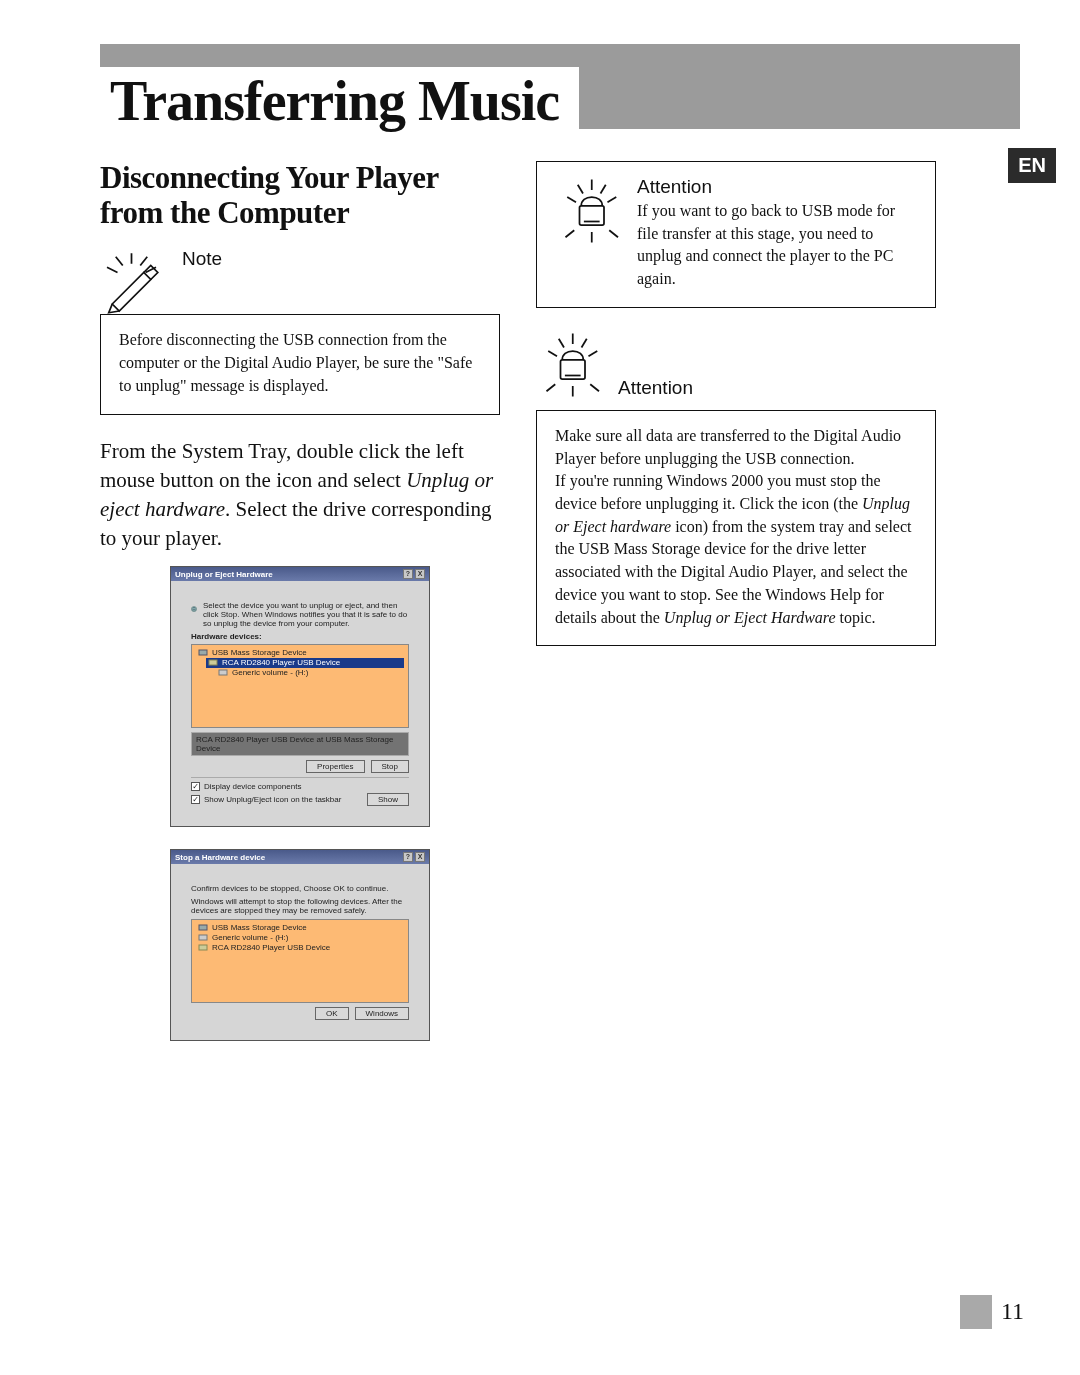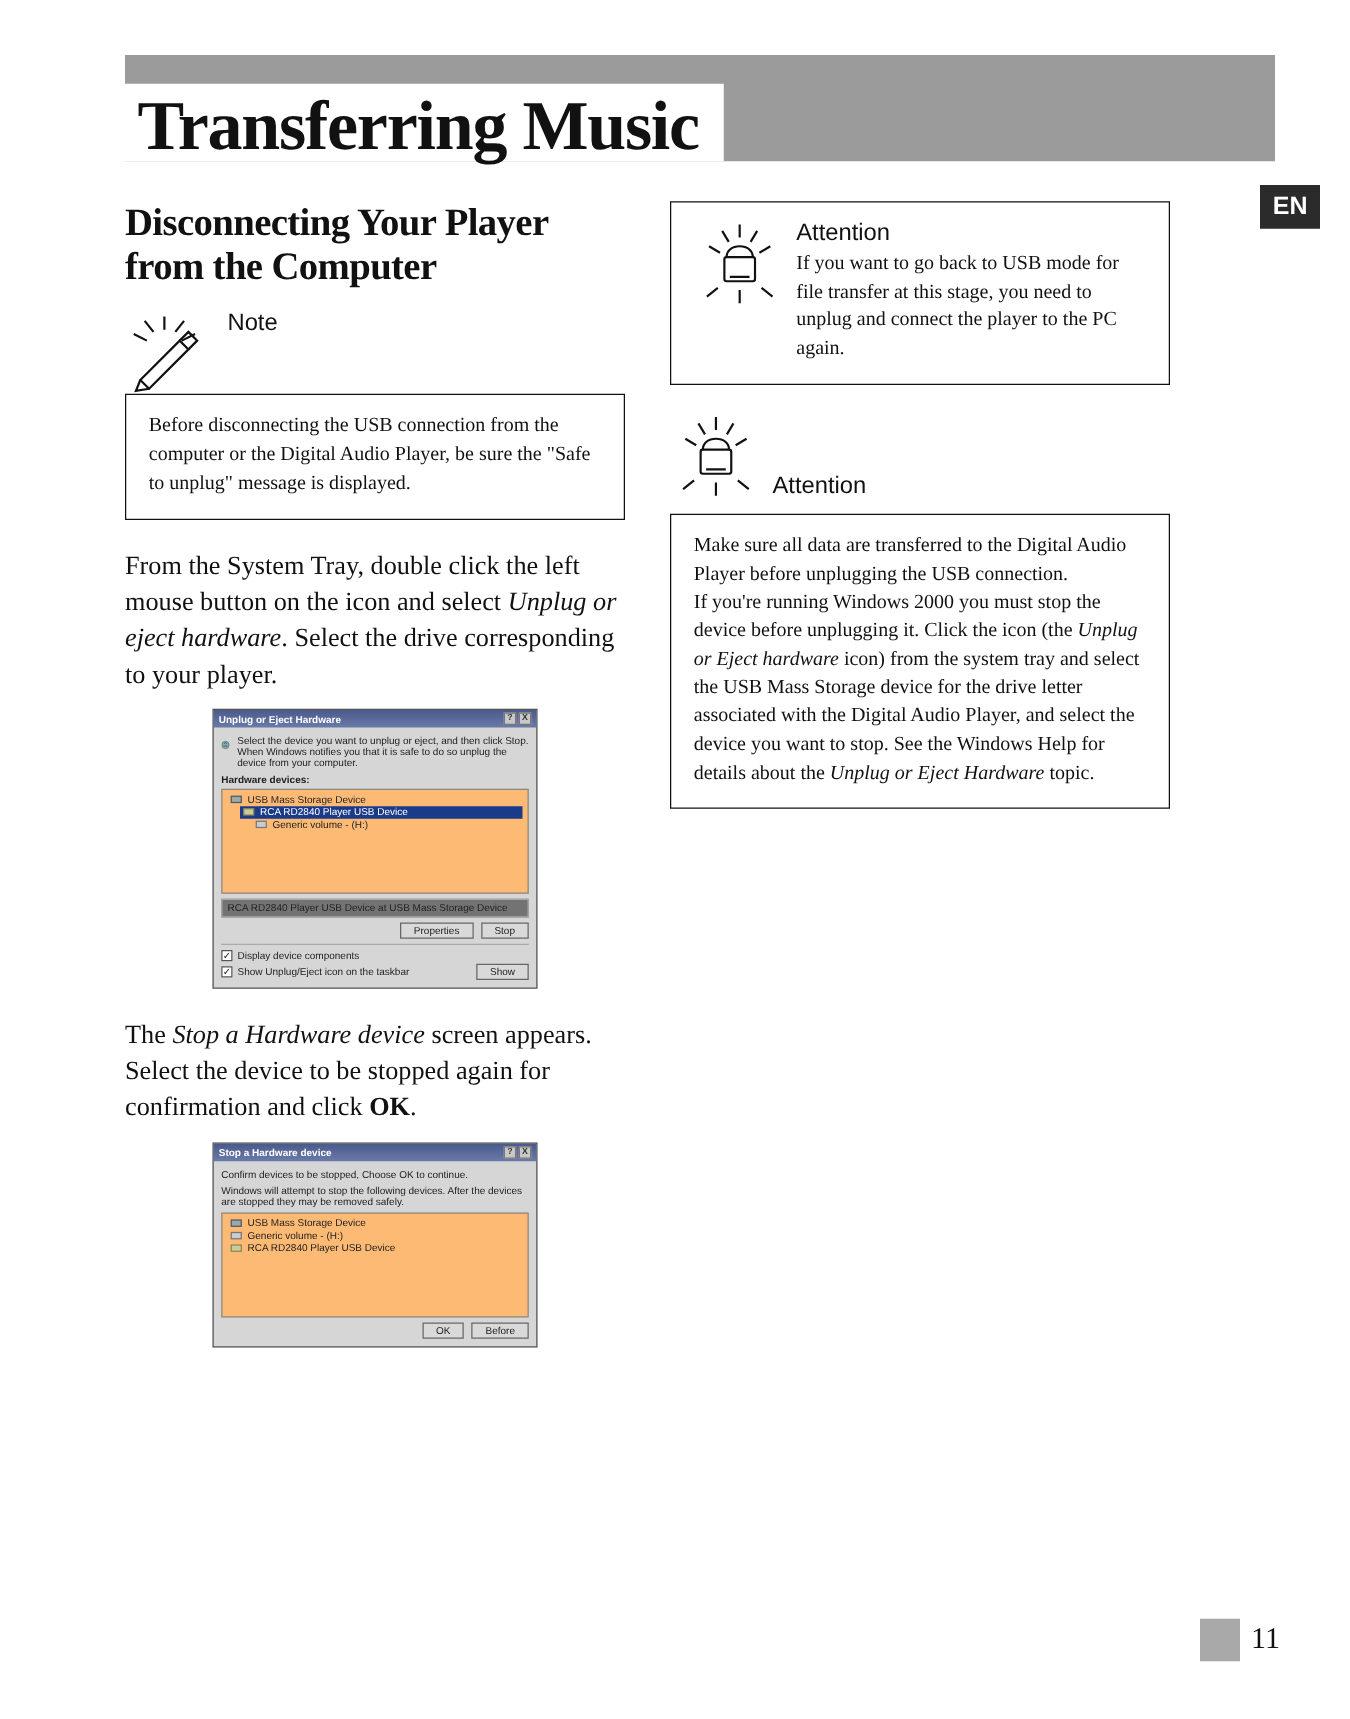--- a/index.html
+++ b/index.html
@@ -50,21 +50,21 @@
 
   
   .dlg {
     width: 260px; margin: 10px auto 22px auto;
     border: 1px solid #555; background: #d6d6d6;
     font-family: Tahoma, Verdana, sans-serif; font-size: 8px; color: #222;
   }
   .dlg-title { background: linear-gradient(#4a5a8a,#6a7aaa); color: #fff; font-weight: 700; padding: 2px 4px; display: flex; justify-content: space-between; align-items: center; }
   .dlg-title .wbtns { display:flex; gap:2px; }
   .dlg-title .wbtn { width:10px; height:10px; background:#c8c8c8; border:1px solid #777; font-size:7px; line-height:8px; text-align:center; color:#333; }
-  .dlg-body { padding: 6px; }
+  .dlg-body { padding: 20px; }
   .dlg-info { display:flex; gap:6px; align-items:flex-start; margin-bottom:4px; }
   .dlg-info-icon { width:16px; height:16px; }
   .dlg-sub { font-weight:700; margin: 3px 0; }
   .dlg-list { border:1px solid #888; background:#fdba74; padding:3px 4px; min-height: 84px; margin-bottom: 4px; }
   .dlg-list-row { padding: 0 0 1px 2px; display:flex; align-items:center; gap:4px; }
   .dlg-list-row.sel { background:#1a3a8a; color:#fff; }
   .dlg-status { background:#737373; border:1px solid #aaa; padding:2px 4px; margin-bottom:4px; }
   .dlg-btnrow { display:flex; justify-content:flex-end; gap:6px; margin-top:4px; }
   .dlg-btn { border:1px solid #666; background:#d9d9d9; padding:1px 10px; font-size:8px; }
   .dlg-chk { display:flex; align-items:center; gap:4px; margin:2px 0; }
@@ -211,23 +211,20 @@
           <div style="display:flex;justify-content:space-between;align-items:center">
             <div class="dlg-chk">
                 <span class="box">✓</span>
                 <span>Show Unplug/Eject icon on the taskbar</span>
               </div>
             <span class="dlg-btn">Show</span>
           </div>
         </div>
       </div>
 
-      <p class="para">
-        <span>The </span><span class="italic">Stop a Hardware device</span><span> screen appears. Select the device to be stopped again for confirmation and click </span><span class="bold">OK</span><span>.</span>
-      </p>
 
       <div class="dlg">
         <div class="dlg-title">
           <span>Stop a Hardware device</span>
           <span class="wbtns">
             <span class="wbtn">?</span>
             <span class="wbtn">X</span>
           </span>
         </div>
         <div class="dlg-body">
@@ -248,21 +245,21 @@
             </div>
             <div class="dlg-list-row">
               <svg class="dlg-small-icon" viewBox="0 0 10 9">
                   <rect x="1" y="2" width="8" height="5" fill="#cc9" stroke="#885"></rect>
                 </svg>
               <span>RCA RD2840 Player USB Device</span>
             </div>
           </div>
           <div class="dlg-btnrow">
             <span class="dlg-btn">OK</span>
-            <span class="dlg-btn">Before</span>
+            <span class="dlg-btn">Windows</span>
           </div>
         </div>
       </div>
     </div>
 
     <div class="col col-right">
 
       <div class="callout">
         <div class="callout-row">
           <div class="callout-icon-cell attn-icon">

